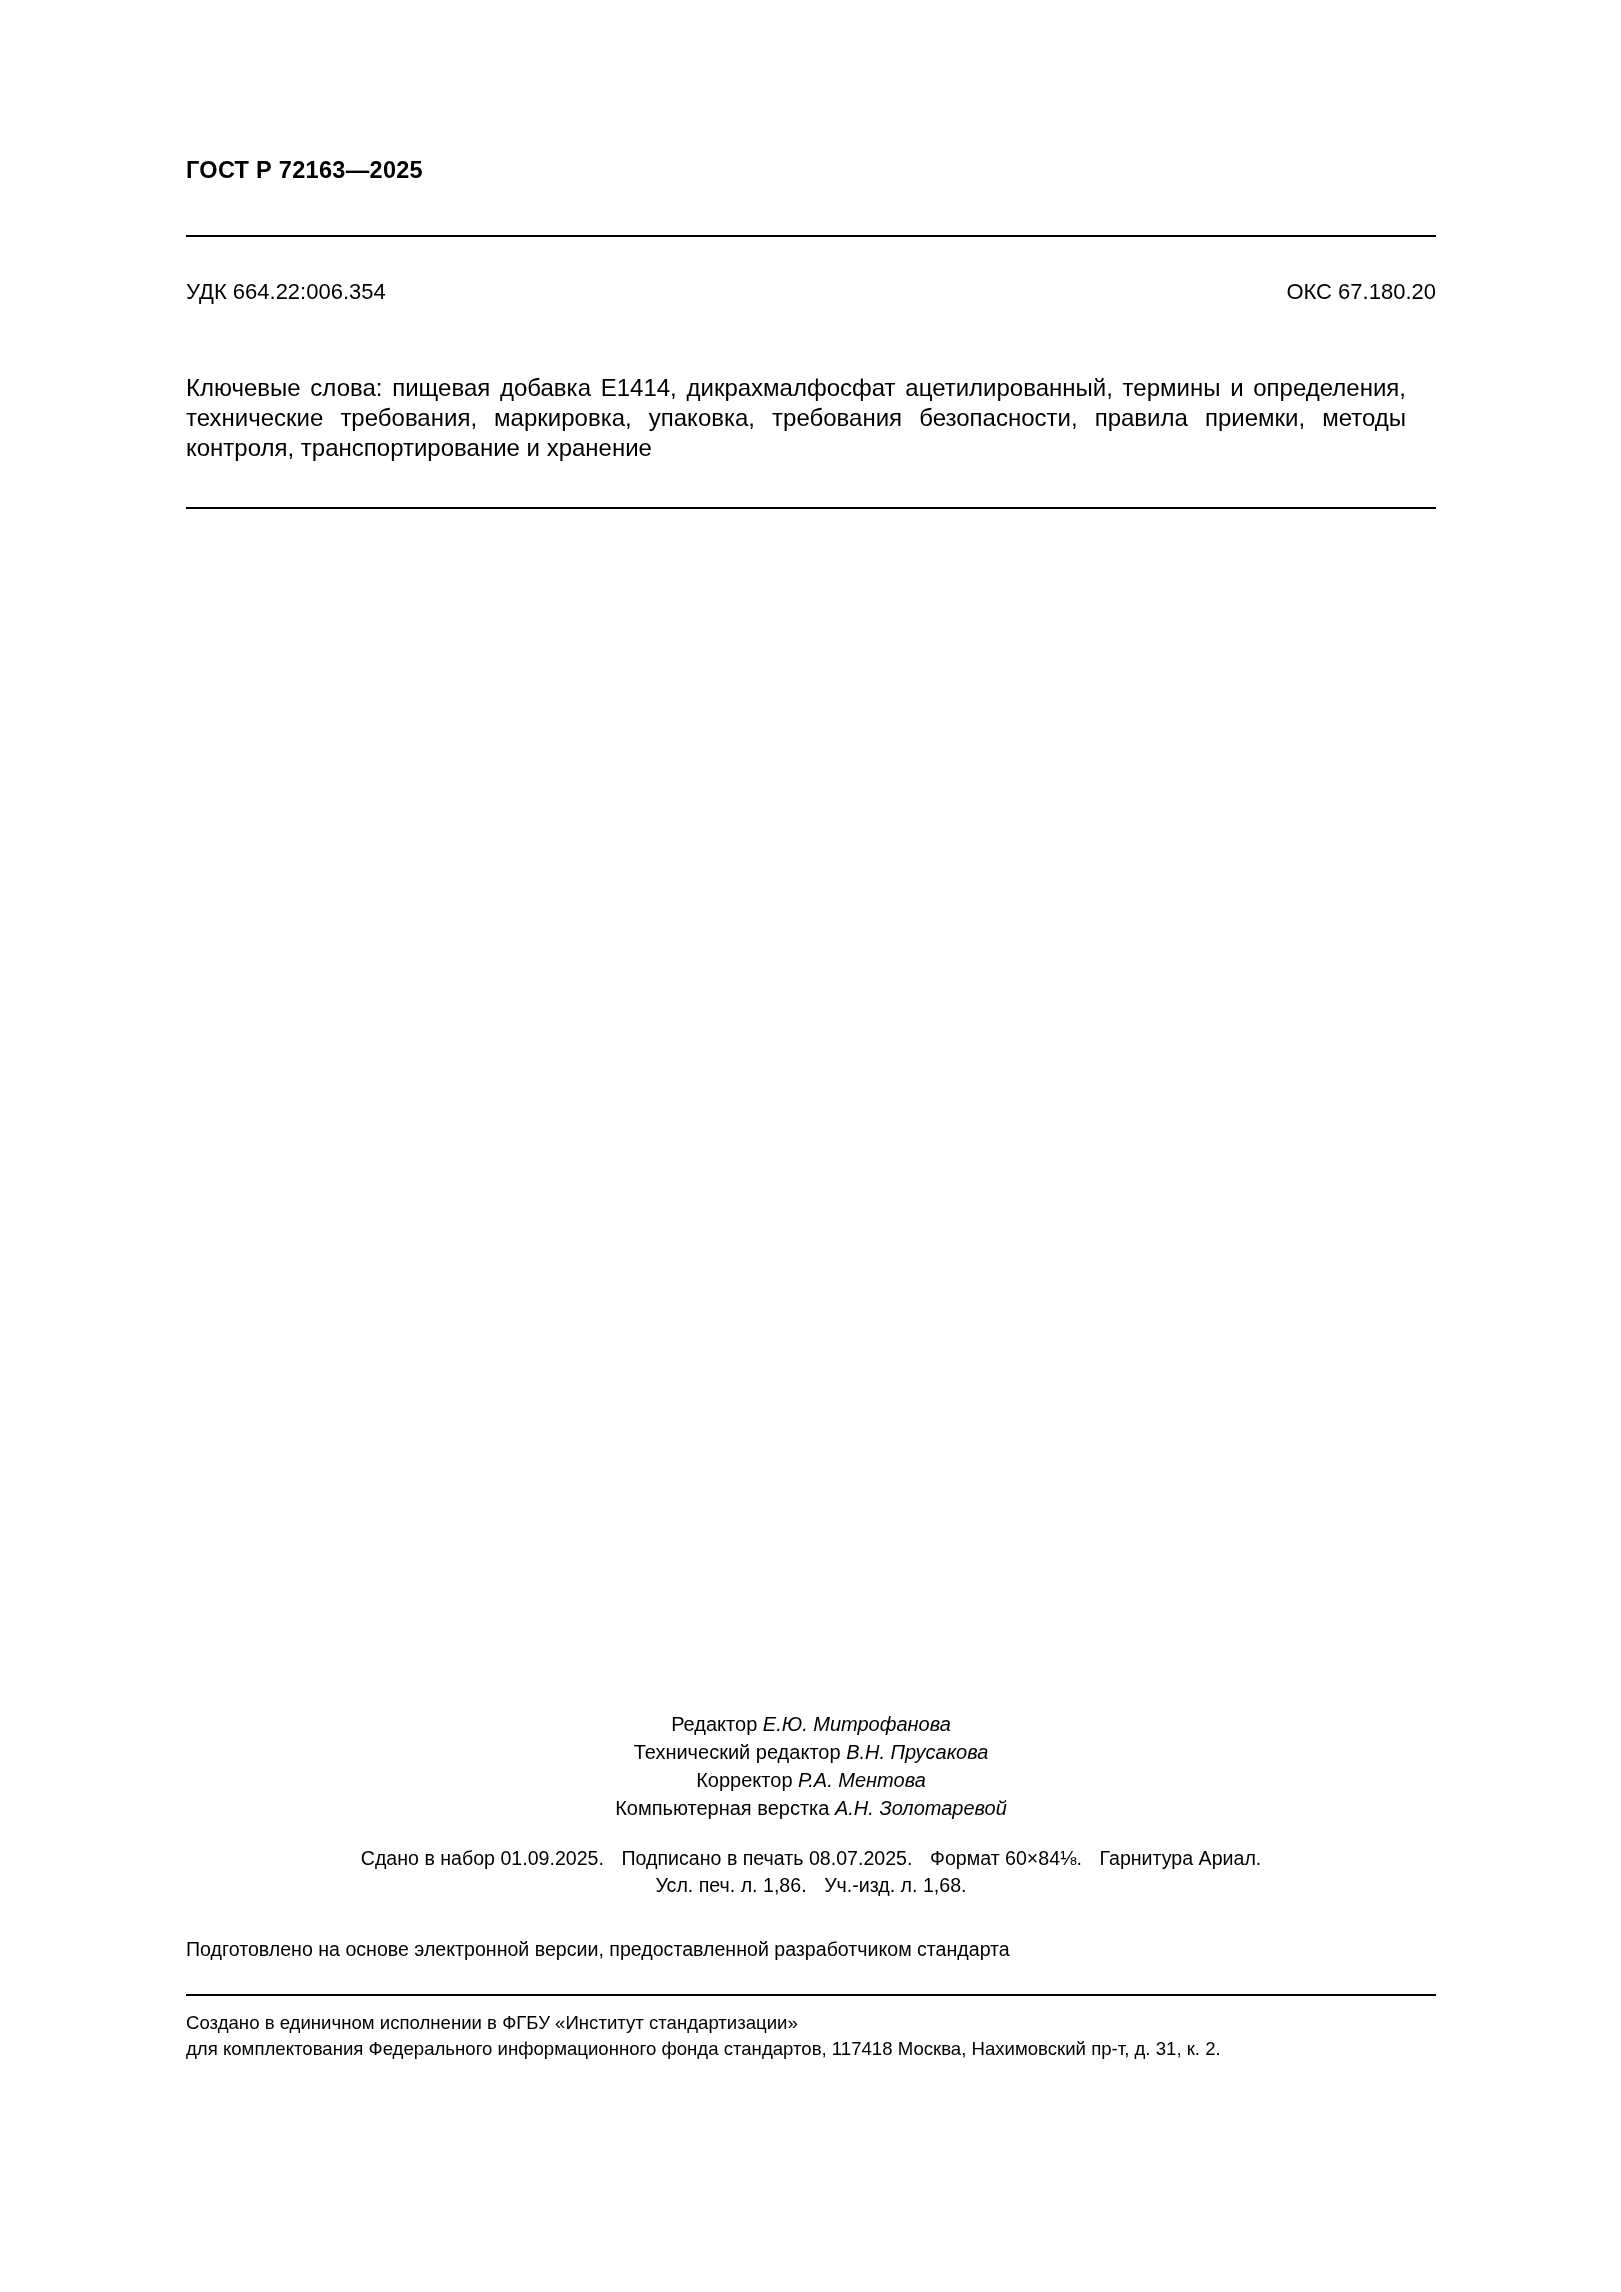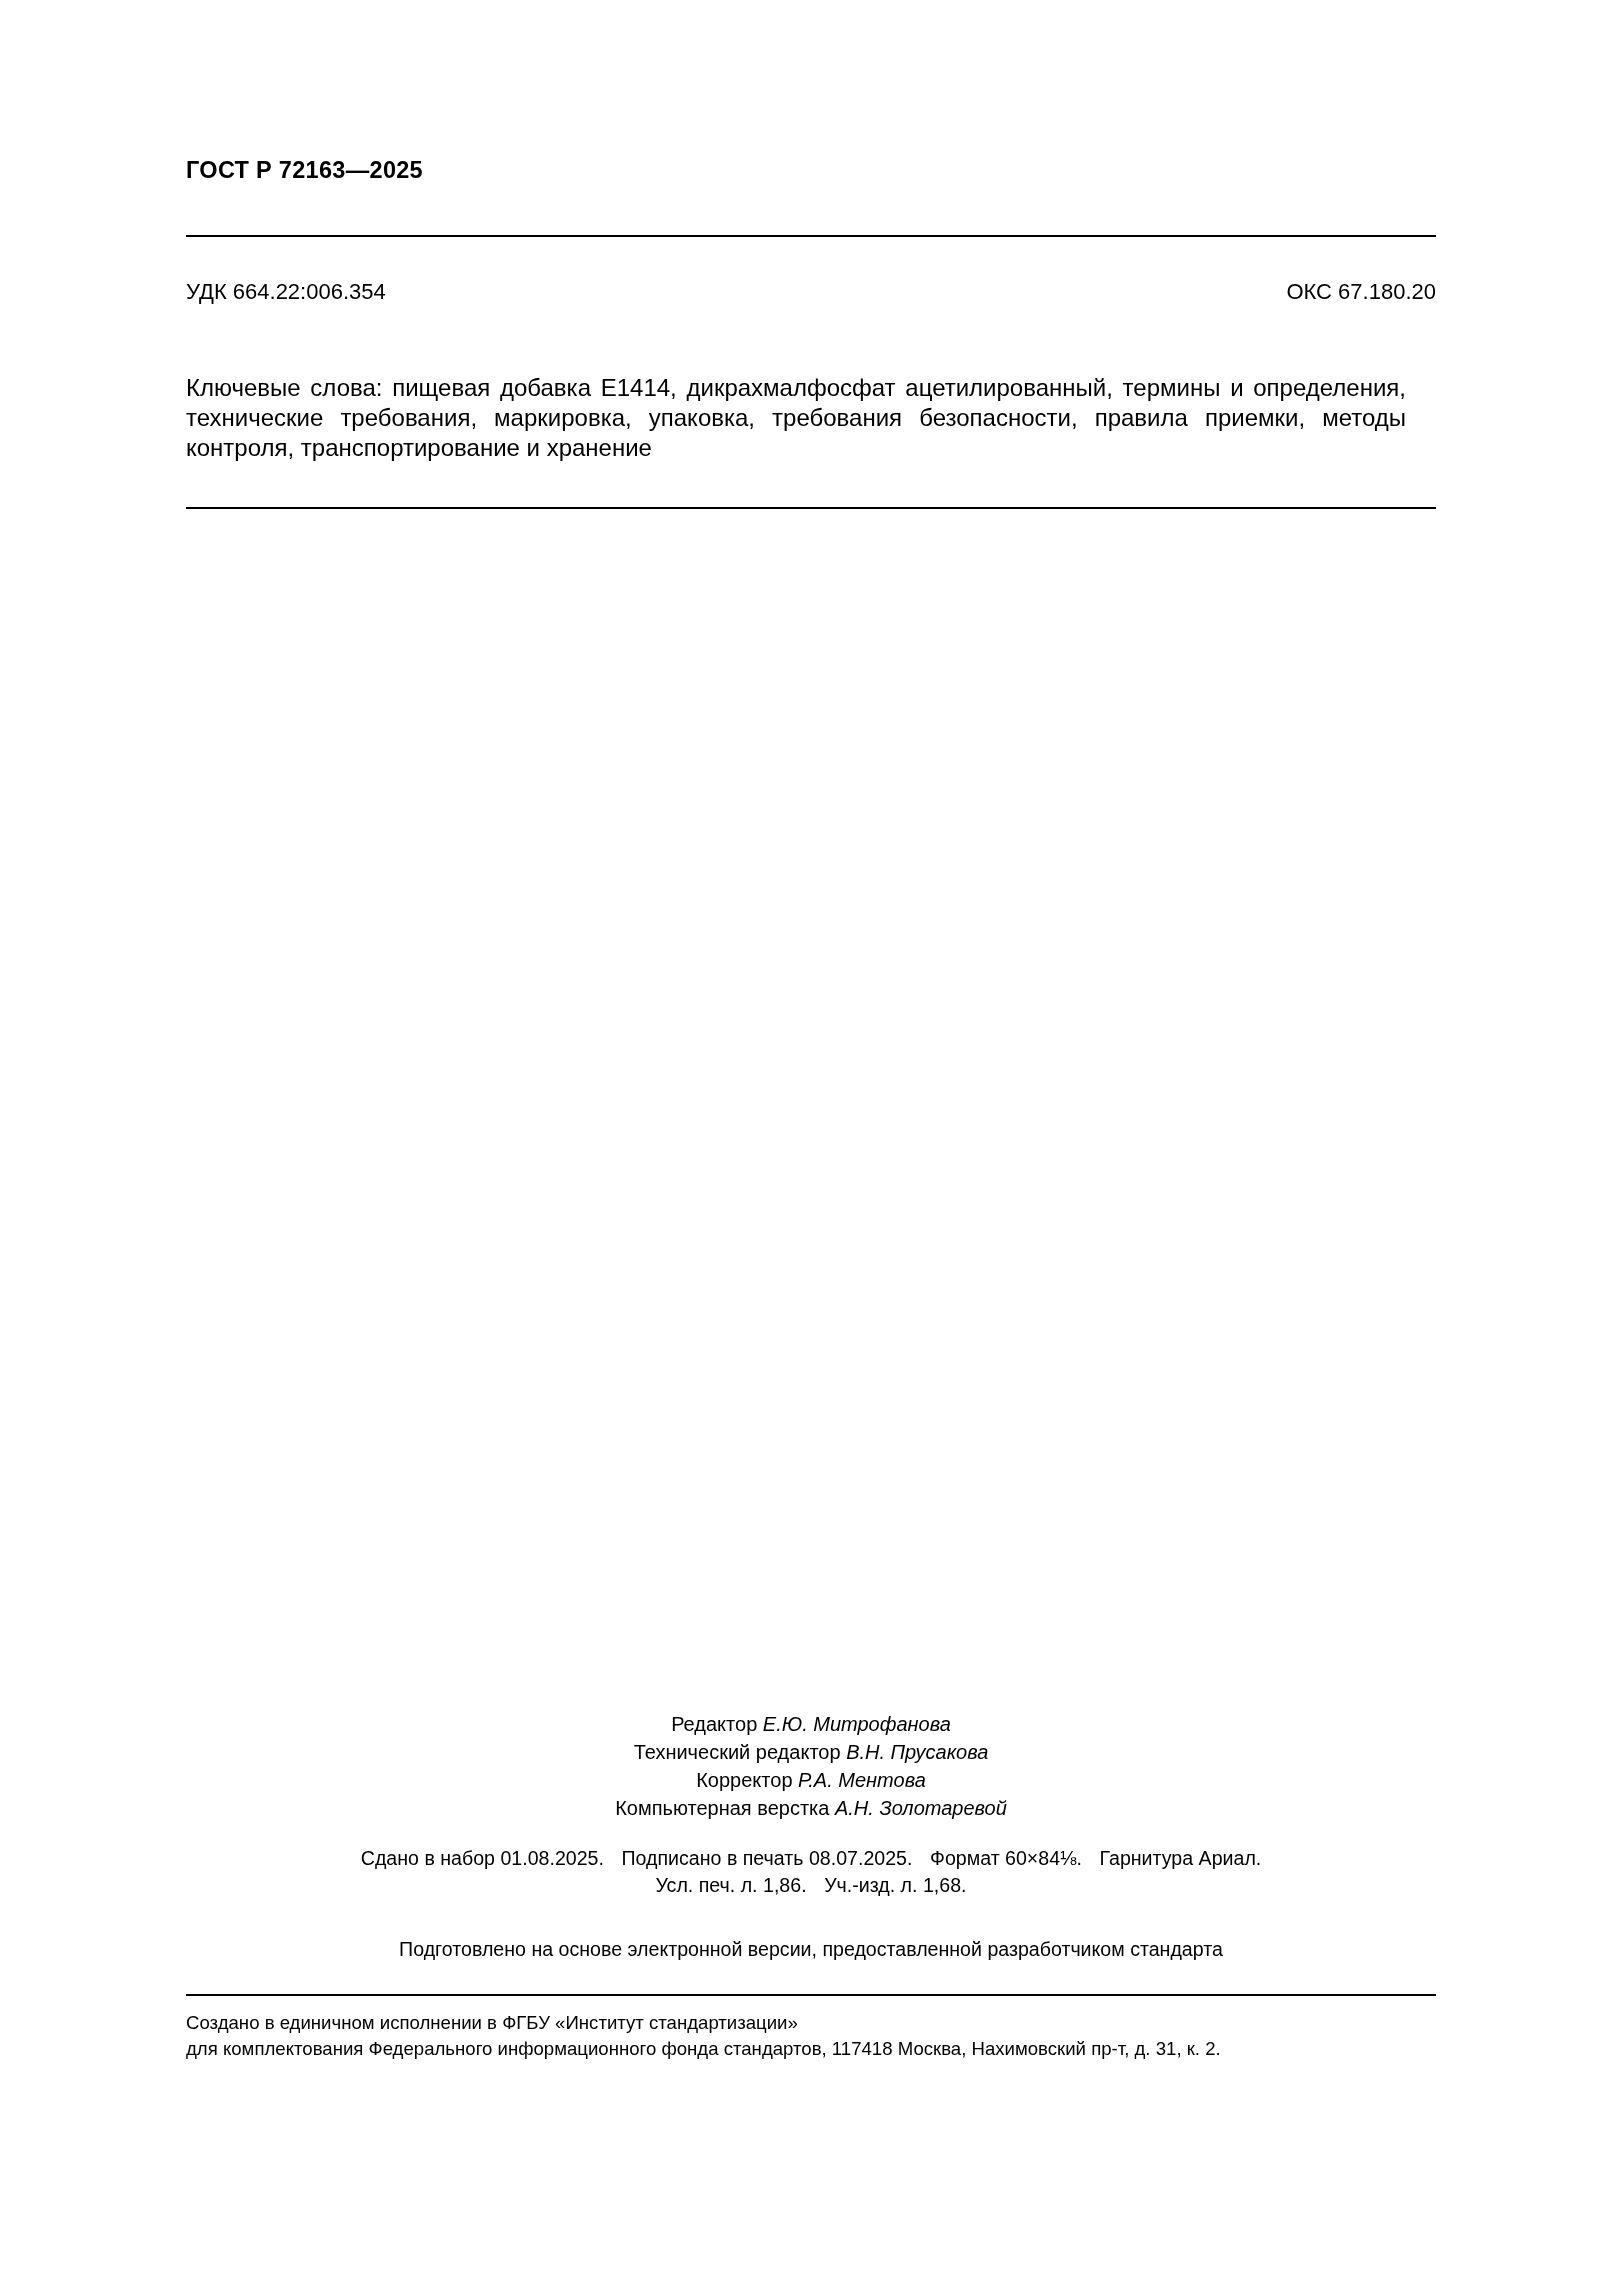--- a/index.html
+++ b/index.html
@@ -83,21 +83,20 @@
     width: 1250px;
     text-align: center;
     font-size: 19.6px;
     line-height: 27.4px;
   }
   .prepared {
     position: absolute;
     top: 1926px;
     left: 0;
     width: 1250px;
-    text-align: center;
     font-size: 19.6px;
   }
   .footer {
     position: absolute;
     top: 1998px;
     left: 0;
     width: 1250px;
     text-align: left;
     font-size: 18.6px;
     line-height: 25.5px;
@@ -138,21 +137,21 @@
         <span class="nm">Р.А. Ментова</span>
       </div>
       <div>
         <span>Компьютерная верстка</span>
         <span class="nm">А.Н. Золотаревой</span>
       </div>
     </div>
 
     <div class="print-info">
       <div>
-        <span class="nowrap">Сдано в набор 01.08.2025.</span><span class="gap"></span><span class="nowrap">Подписано в печать 08.07.2025.</span><span class="gap"></span><span class="nowrap">Формат 60×84⅛.</span><span class="gap"></span><span class="nowrap">Гарнитура Ариал.</span>
+        <span class="nowrap">Сдано в набор 01.09.2025.</span><span class="gap"></span><span class="nowrap">Подписано в печать 08.07.2025.</span><span class="gap"></span><span class="nowrap">Формат 60×84⅛.</span><span class="gap"></span><span class="nowrap">Гарнитура Ариал.</span>
       </div>
       <div>
         <span class="nowrap">Усл. печ. л. 1,86.</span><span class="gap"></span><span class="nowrap">Уч.-изд. л. 1,68.</span>
       </div>
     </div>
 
     <div class="prepared">Подготовлено на основе электронной версии, предоставленной разработчиком стандарта</div>
 
     <div class="rule rule-bottom"></div>
 

